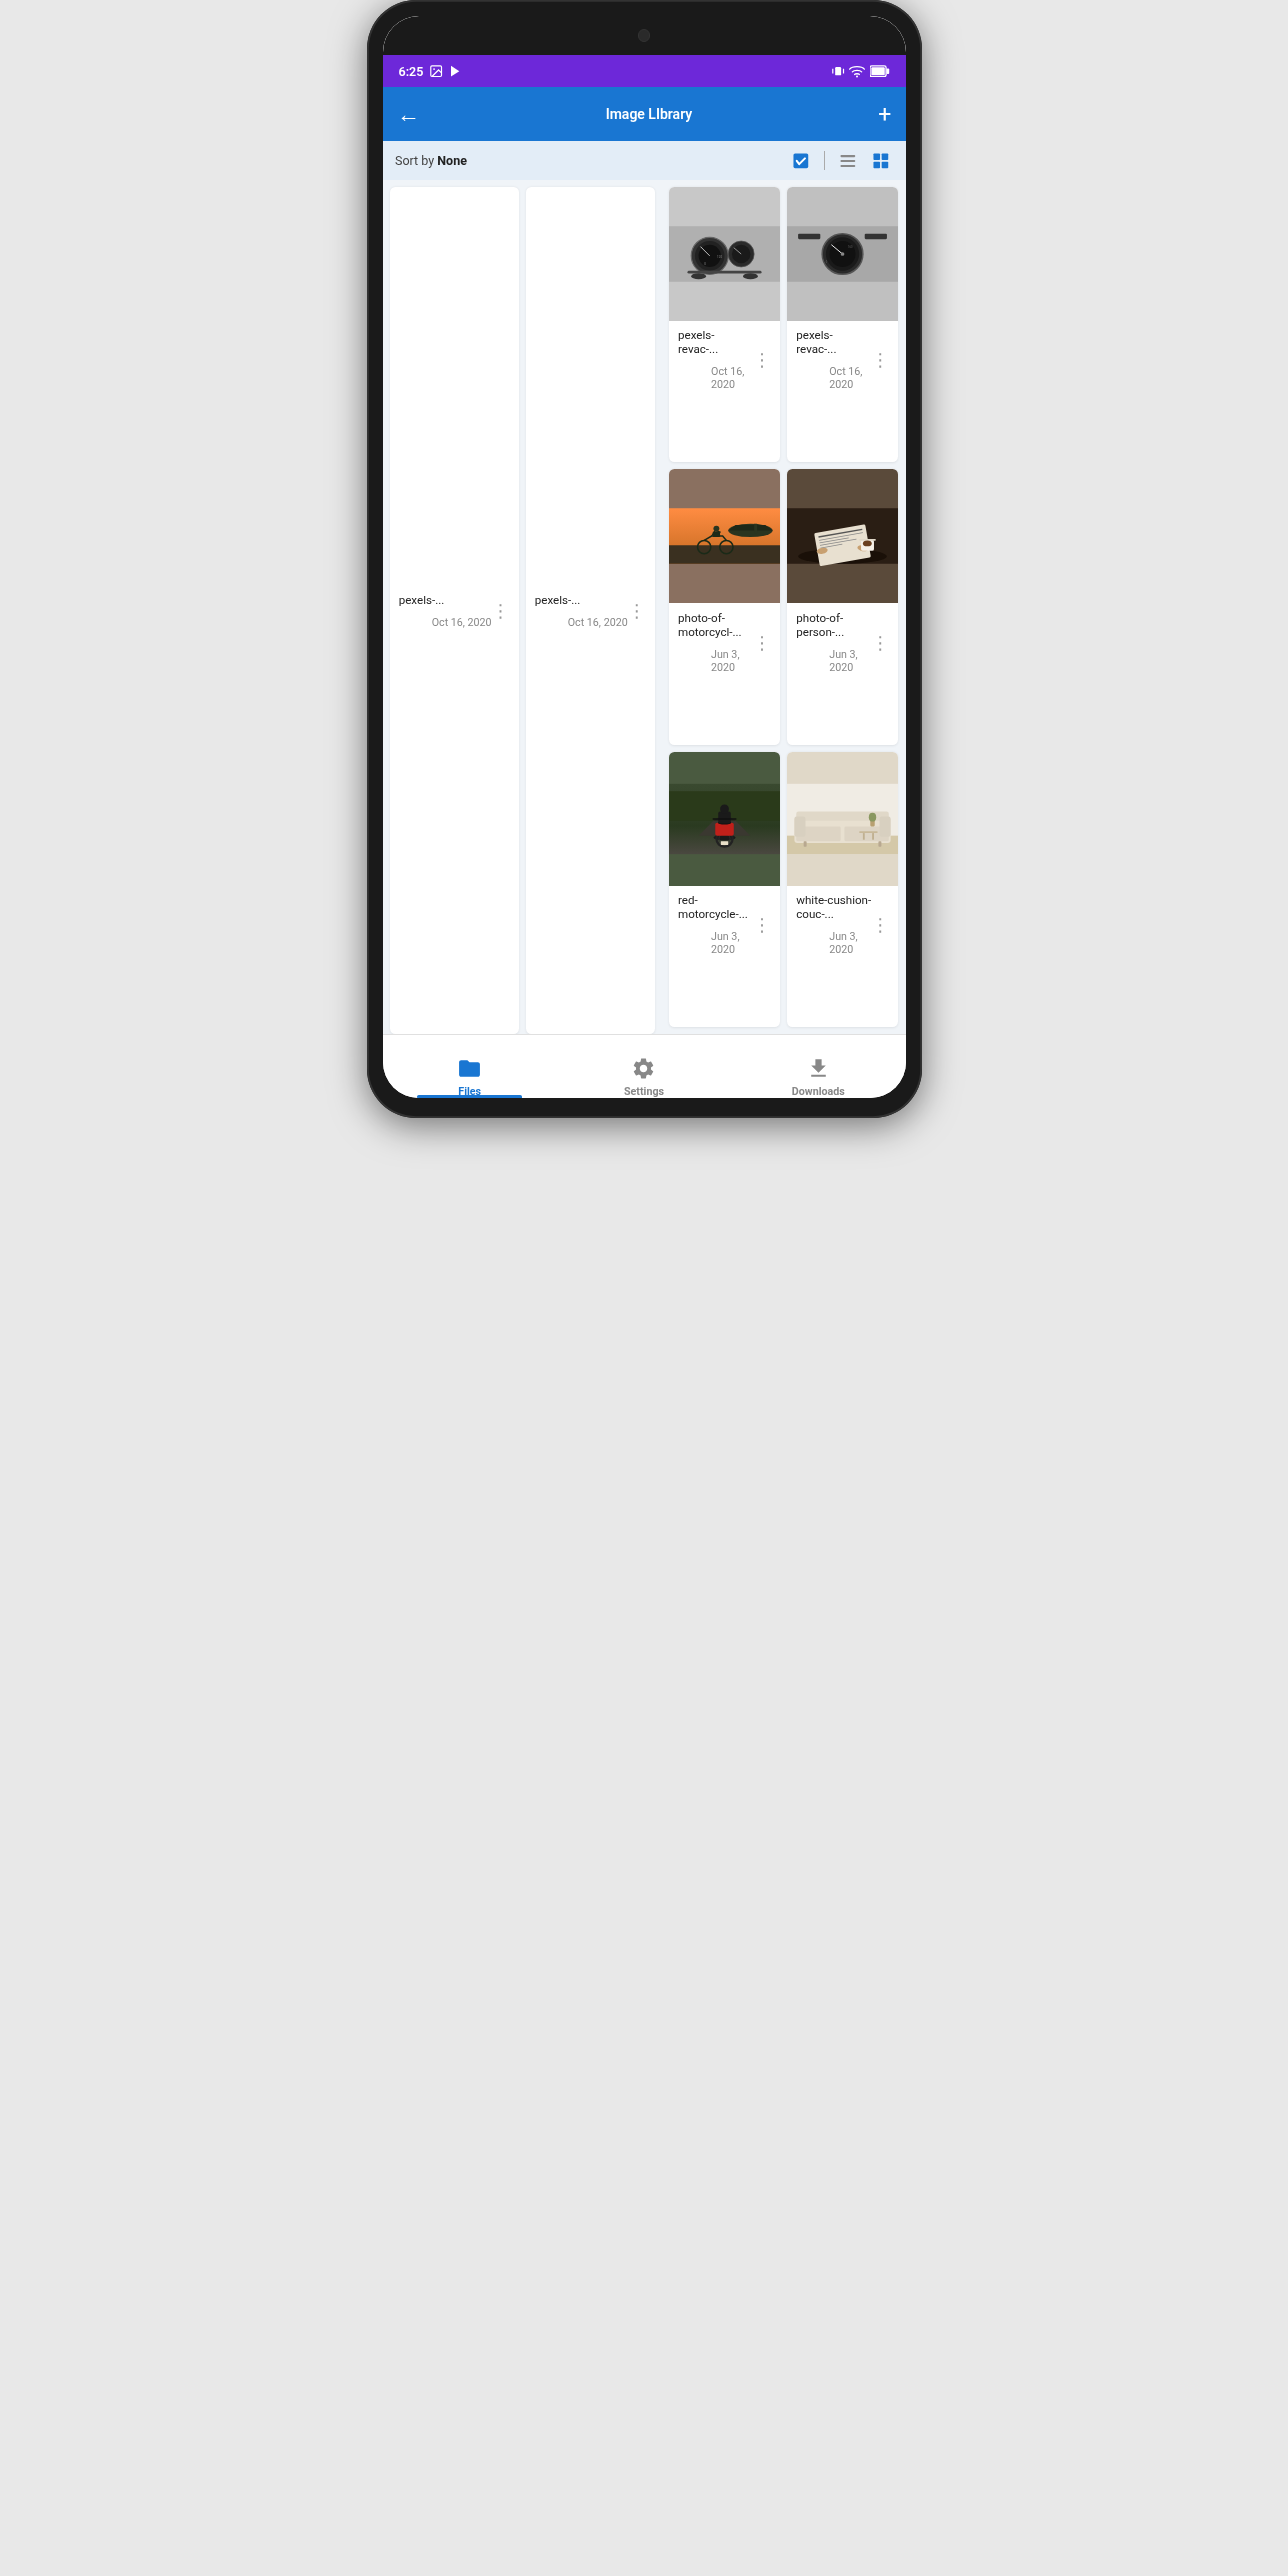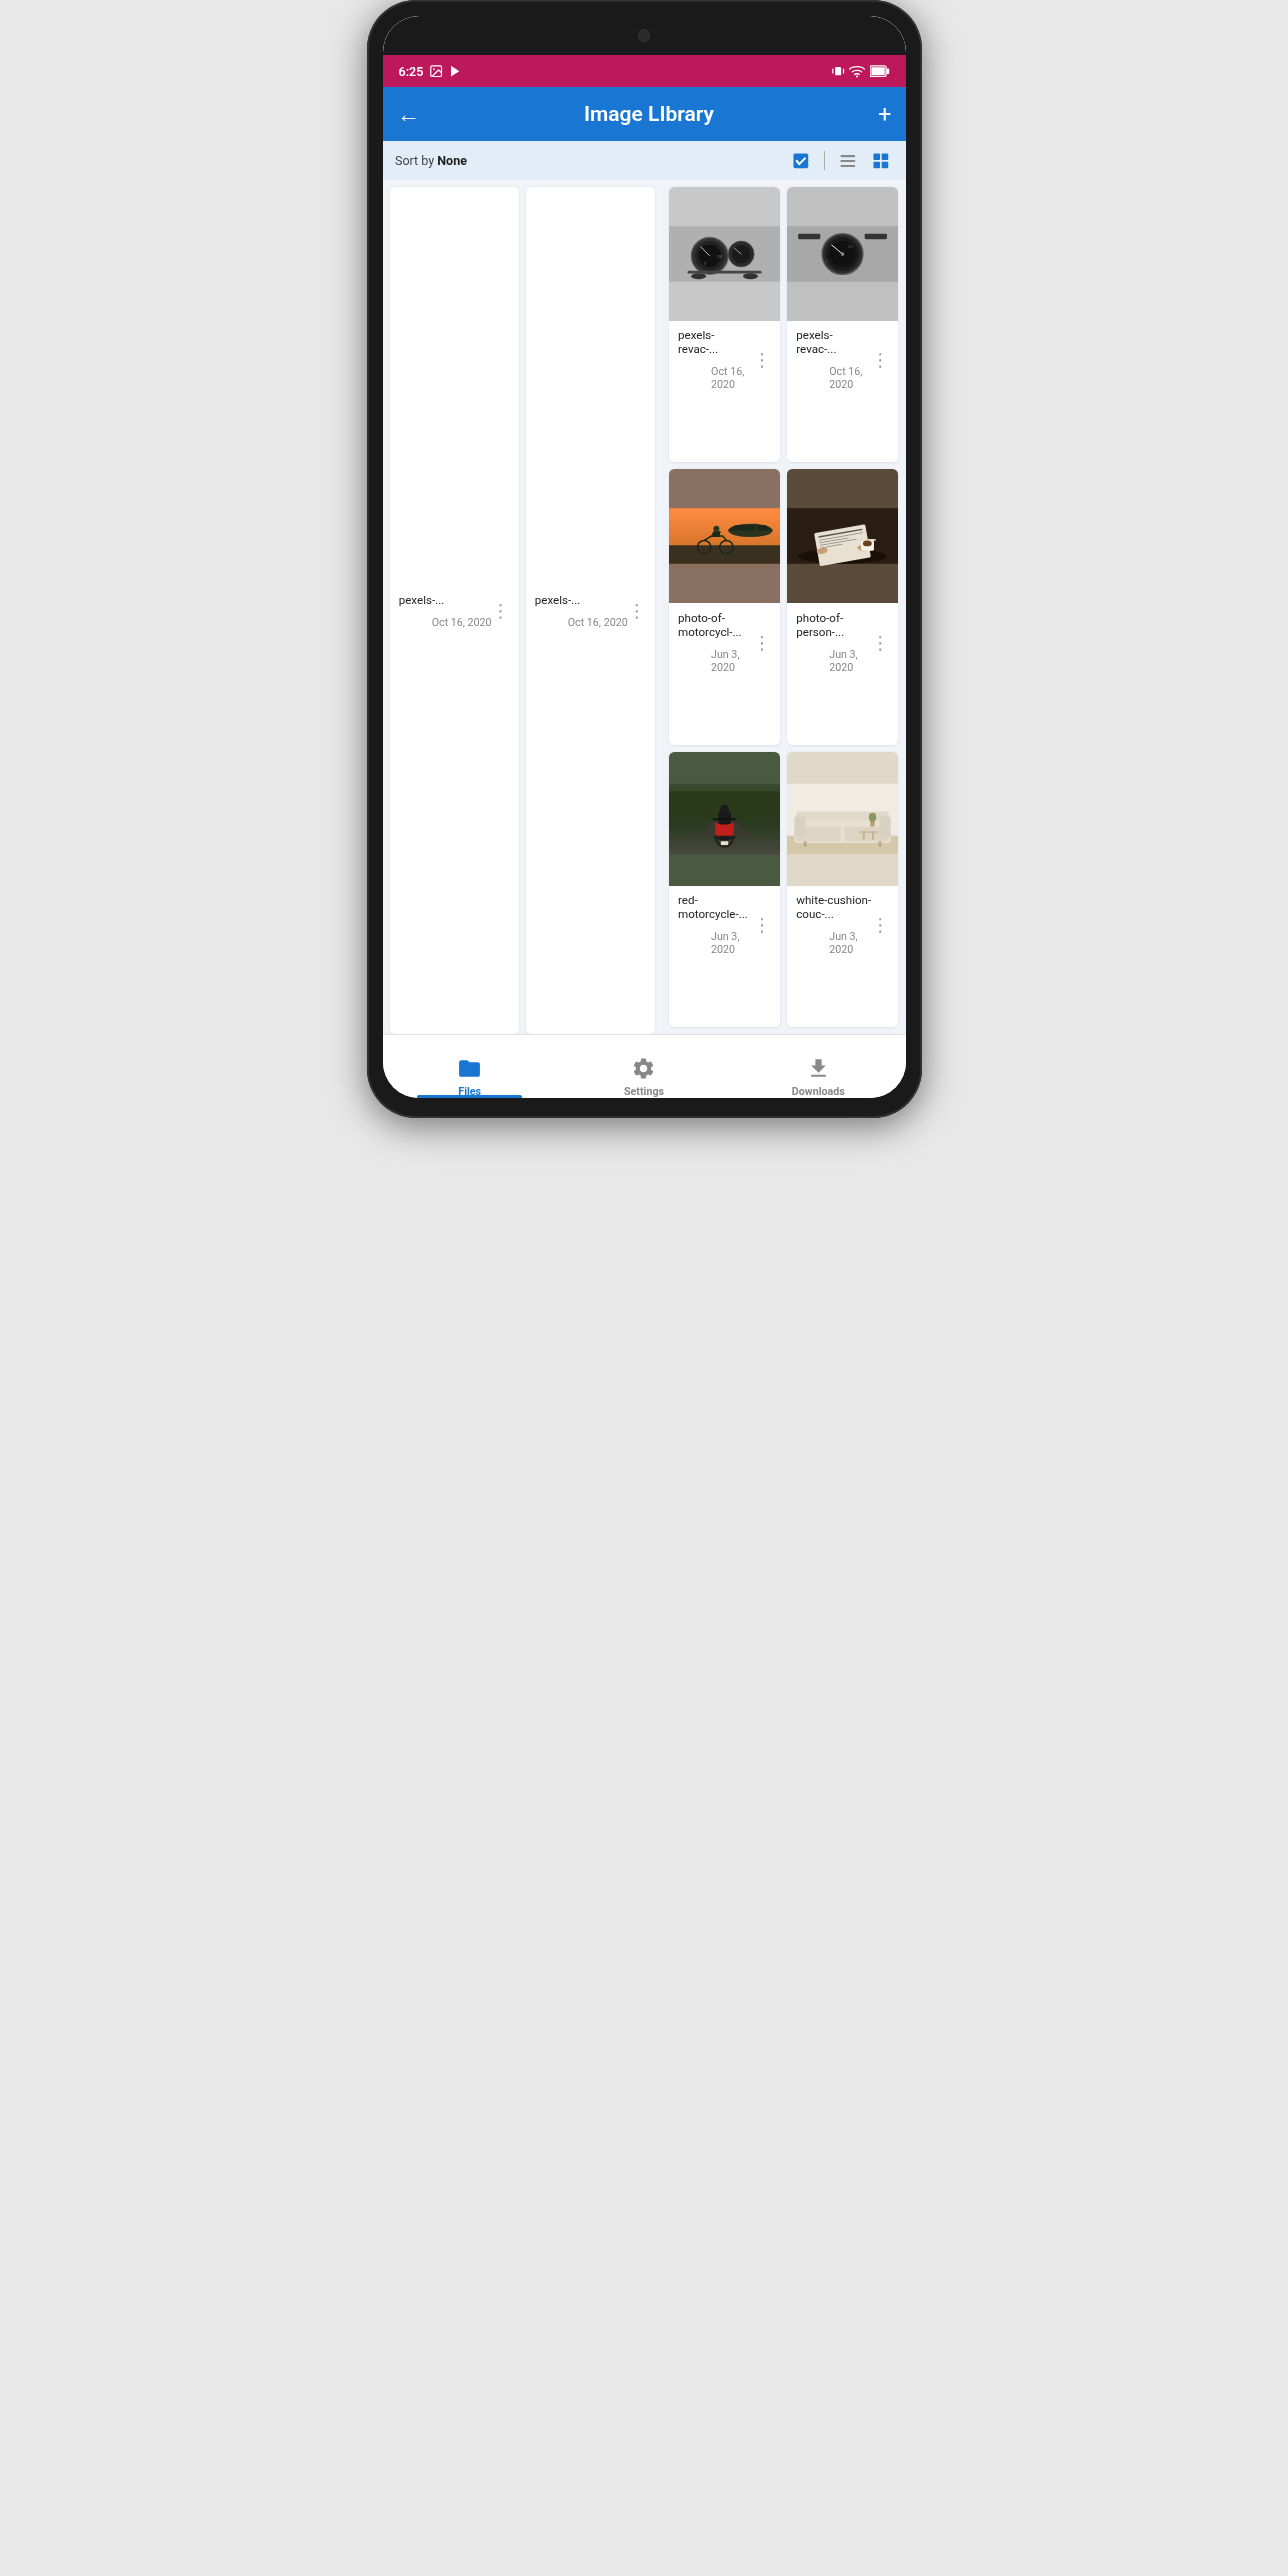--- a/index.html
+++ b/index.html
@@ -56,21 +56,21 @@
     }
     .camera-dot {
       width: 12.5px;
       height: 12.5px;
       border-radius: 50%;
       background: #2a2a2a;
       border: 1.8px solid #333;
     }
     
     .status-bar {
-      background: #be185d;
+      background: #6d28d9;
       color: white;
       height: 32px;
       display: flex;
       align-items: center;
       justify-content: space-between;
       padding: 0 16px;
       font-size: 11.6px;
       font-weight: 500;
     }
     .status-left { display: flex; align-items: center; gap: 5.4px; }
@@ -80,21 +80,21 @@
     .app-bar {
       background: #1976d2;
       color: white;
       height: 54px;
       display: flex;
       align-items: center;
       padding: 0 14.3px;
       justify-content: space-between;
     }
     .app-bar-title {
-      font-size: 21px;
+      font-size: 14px;
       font-weight: 600;
       flex: 1;
       text-align: center;
     }
     .app-bar-icon {
       font-size: 23px;
       cursor: pointer;
       color: white;
     }
     

